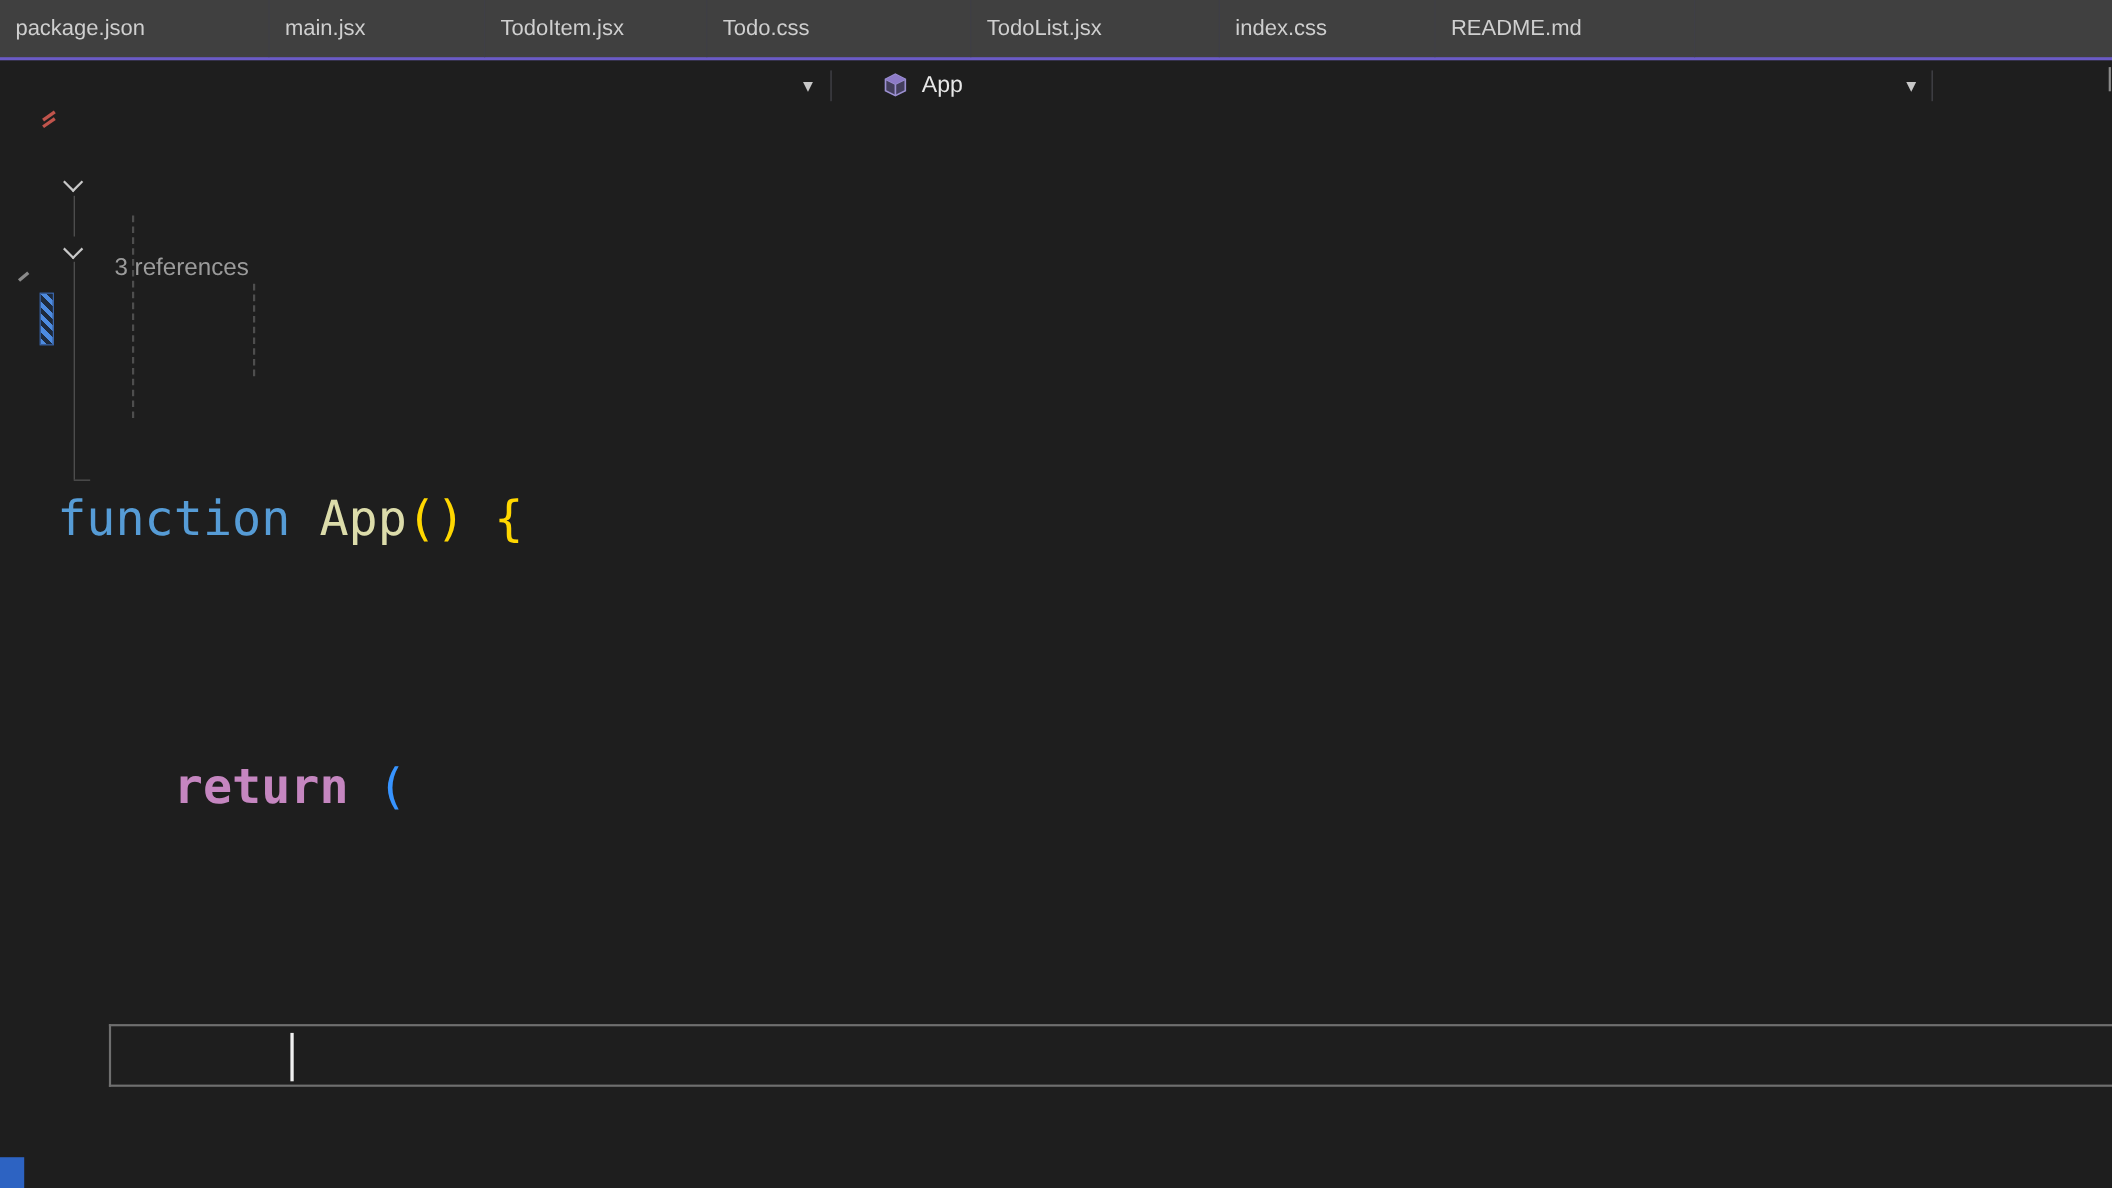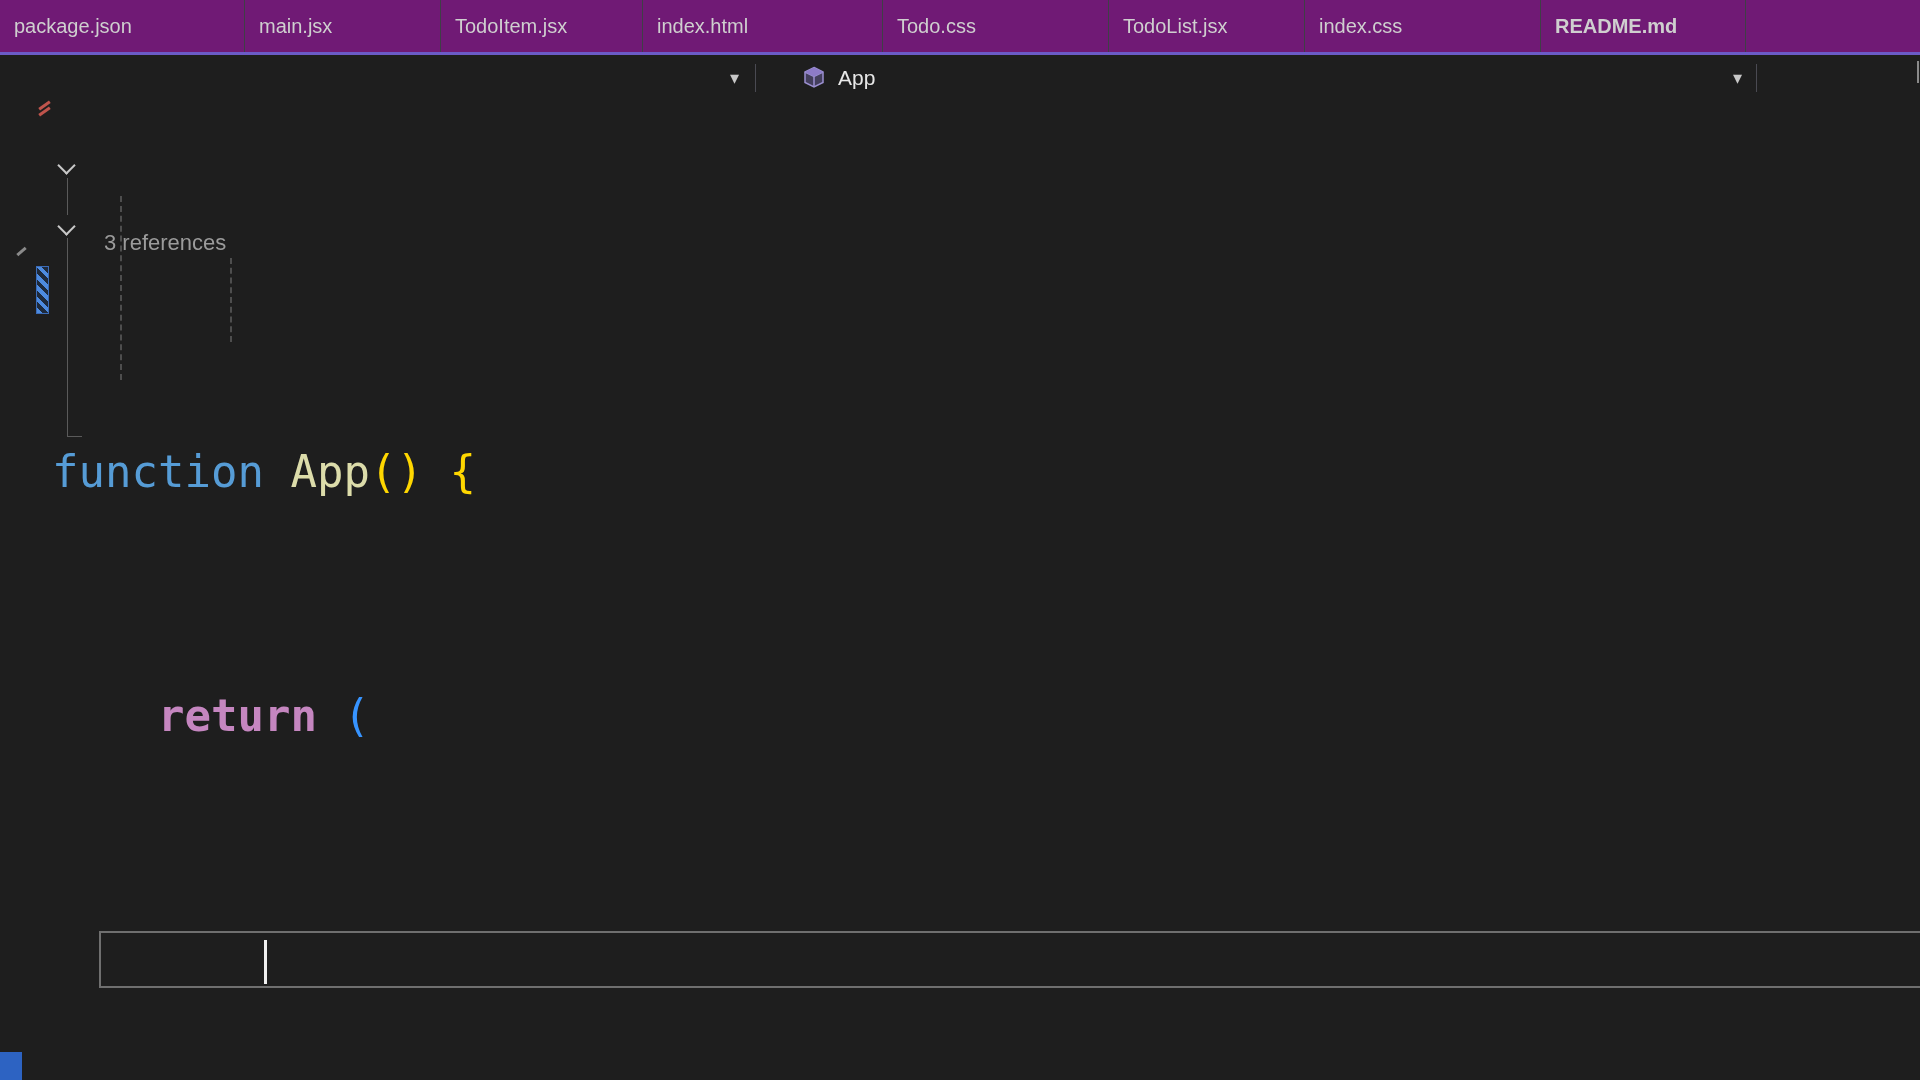--- a/index.html
+++ b/index.html
@@ -7,21 +7,21 @@
   body {
     width:1920px; height:1080px; overflow:hidden;
     background:#1E1E1E;
     font-family:"Liberation Sans", sans-serif;
     position:relative;
   }
 
   
   .tabbar {
     position:absolute; top:0; left:0; width:1920px; height:55px;
-    background:#701a75;
+    background:#404040;
     border-bottom:3px solid #6B5BC7;
     display:flex;
   }
   .tab {
     height:100%;
     border-right:1px solid #3F3F46;
     display:flex; align-items:center;
     padding:0 14px;
     color:#CFCFCF; font-size:20px;
     gap:12px;
@@ -146,23 +146,20 @@
   <div class="tab">
     <span>package.json</span>
   </div>
   <div class="tab">
     <span>main.jsx</span>
   </div>
   <div class="tab">
     <span>TodoItem.jsx</span>
   </div>
   <div class="tab">
-    <span>index.html</span>
-  </div>
-  <div class="tab">
     <span>Todo.css</span>
   </div>
   <div class="tab">
     <span>TodoList.jsx</span>
   </div>
   <div class="tab">
     <span>index.css</span>
   </div>
   <div class="tab">
     <span>README.md</span>

